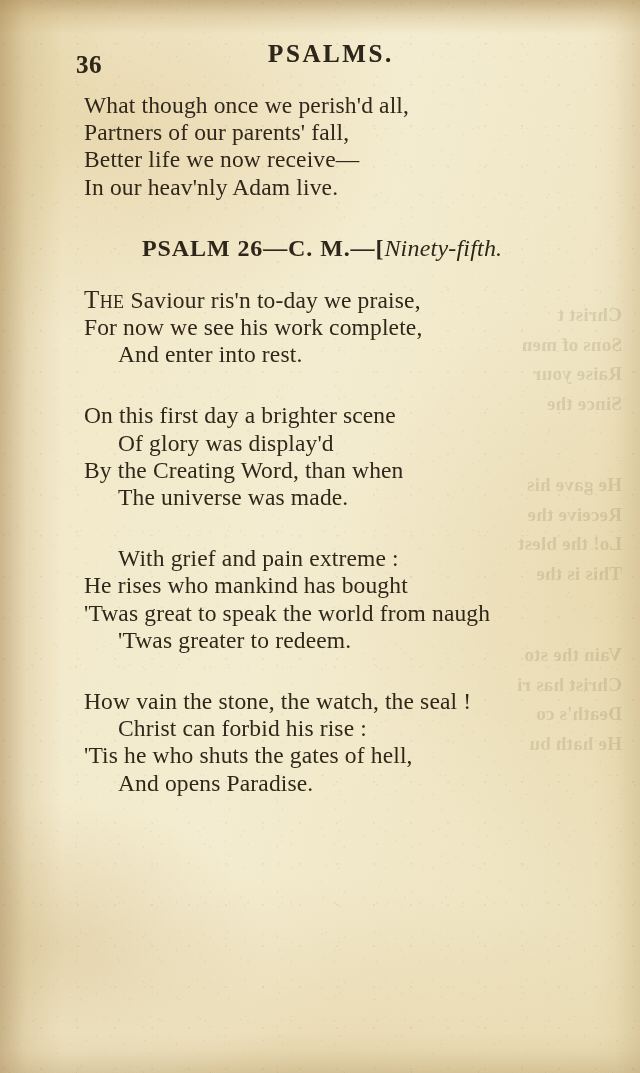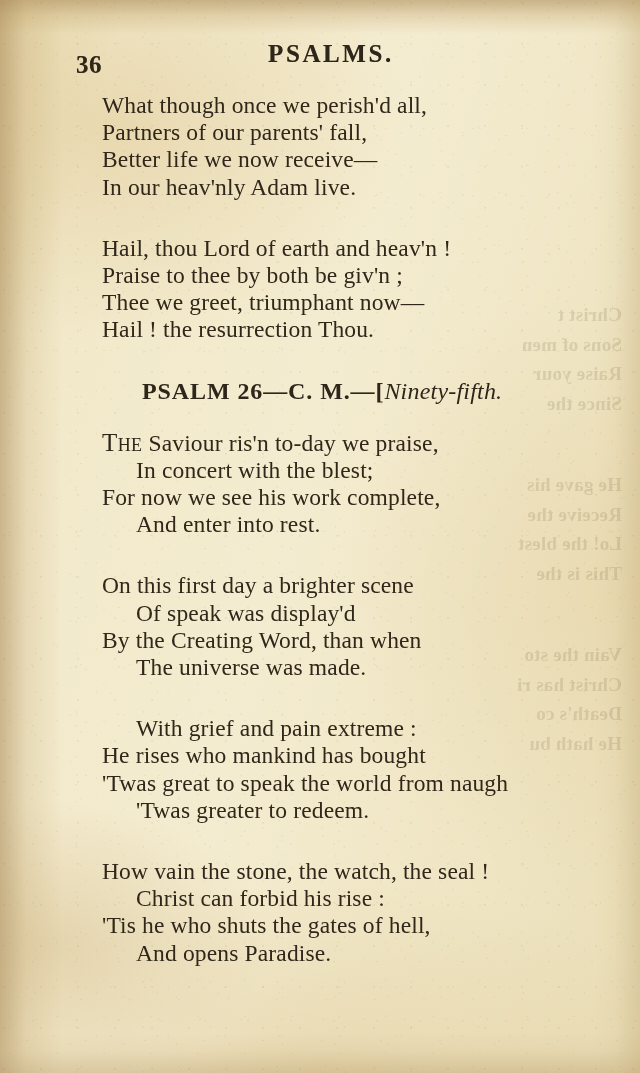--- a/index.html
+++ b/index.html
@@ -128,21 +128,21 @@
   }
 
   #body {
     position: absolute;
     left: 84px;
     top: 92px;
     width: 556px;
   }
 
   .stanza {
-    margin: 0 0 28px 18px;
+    margin: 0 0 28px 0;
   }
   .line {
     font-size: 23.5px;
     line-height: 27.2px;
     white-space: nowrap;
     color: #30271a;
     letter-spacing: 0.15px;
   }
   .line.indent {
     padding-left: 34px;
@@ -209,39 +209,32 @@
 
   <div id="body">
 
     <div class="stanza">
       <div class="line">What though once we perish'd all,</div>
       <div class="line">Partners of our parents' fall,</div>
       <div class="line">Better life we now receive—</div>
       <div class="line">In our heav'nly Adam live.</div>
     </div>
 
-    <div class="stanza" style="margin-top:34px;">
-      <div class="line">Hail, thou Lord of earth and heav'n !</div>
-      <div class="line">Praise to thee by both be giv'n ;</div>
-      <div class="line">Thee we greet, triumphant now—</div>
-      <div class="line">Hail !  the resurrection Thou.</div>
-    </div>
 
     <div class="psalm-heading"><span>PSALM 26</span><span>—</span><span>C. M.</span><span>—</span><span>[</span><span class="tune">Ninety-fifth.</span></div>
 
     <div class="stanza">
       <div class="line"><span class="smallcaps">The</span><span> Saviour ris'n to-day we praise,</span></div>
-      <div class="line indent">In concert with the blest;</div>
       <div class="line">For now we see his work complete,</div>
       <div class="line indent">And enter into rest.</div>
     </div>
 
     <div class="stanza" style="margin-top:34px;">
       <div class="line">On this first day a brighter scene</div>
-      <div class="line indent">Of speak was display'd</div>
+      <div class="line indent">Of glory was display'd</div>
       <div class="line">By the Creating Word, than when</div>
       <div class="line indent">The universe was made.</div>
     </div>
 
     <div class="stanza" style="margin-top:34px;">
       <div class="line indent">With grief and pain extreme :</div>
       <div class="line">He rises who mankind has bought</div>
       <div class="line">'Twas great to speak the world from naugh</div>
       <div class="line indent">'Twas greater to redeem.</div>
     </div>

